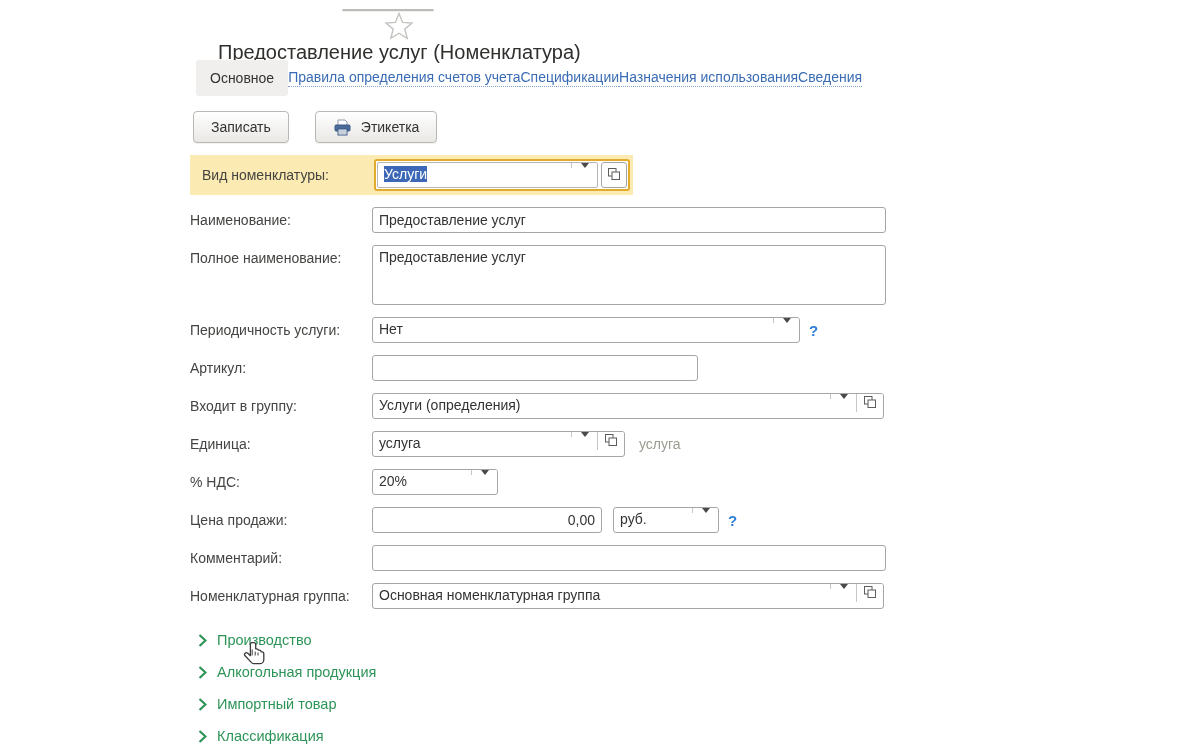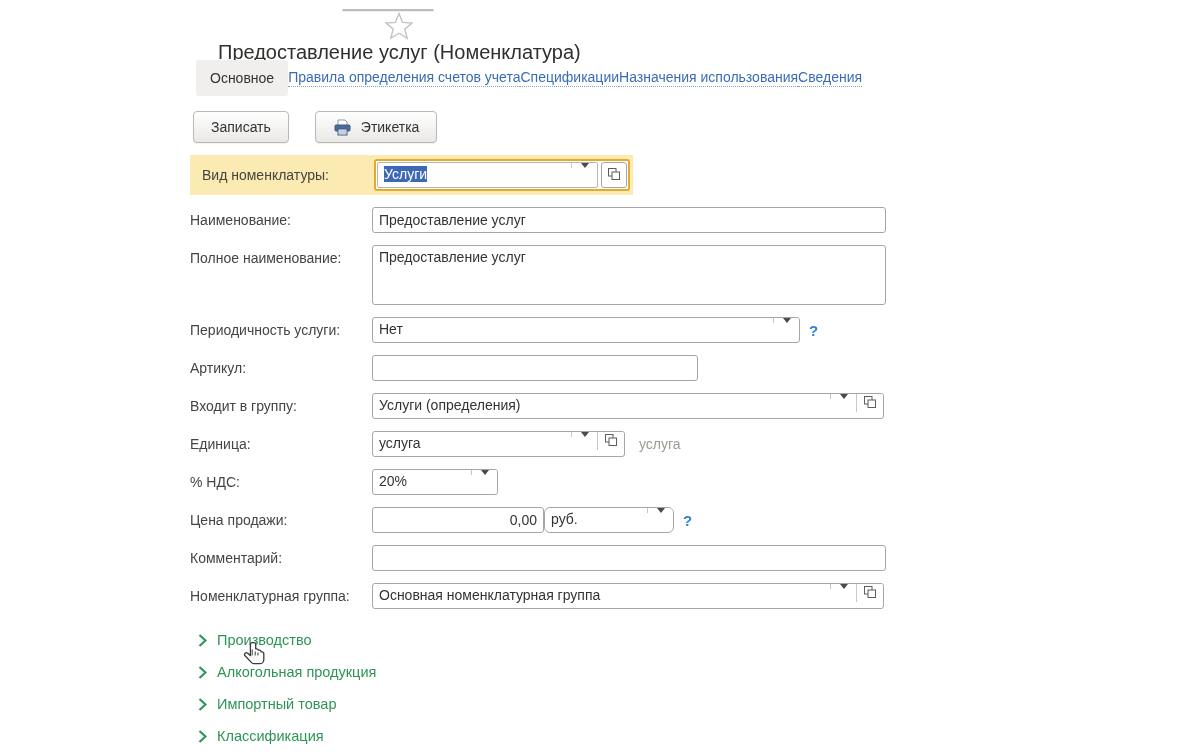--- a/index.html
+++ b/index.html
@@ -220,22 +220,22 @@
       <div class="combo" style="width:126px;">
         <div class="val">20%</div>
         <div class="combo-btn">
           <span class="arrow-down"></span>
         </div>
       </div>
     </div>
 
     <div class="row">
       <div class="label">Цена продажи:</div>
-      <input class="tb num" style="width: 172px; padding-left: 25px;" value="0,00">
-      <div class="combo" style="width:130px;border-radius:6px;">
+      <input class="tb num" style="width: 230px; padding-left: 25px;" value="0,00">
+      <div class="combo" style="width:106px;margin-left:11px;">
         <div class="val">руб.</div>
         <div class="combo-btn">
           <span class="arrow-down"></span>
         </div>
       </div>
       <span class="help">?</span>
     </div>
 
     <div class="row">
       <div class="label">Комментарий:</div>

